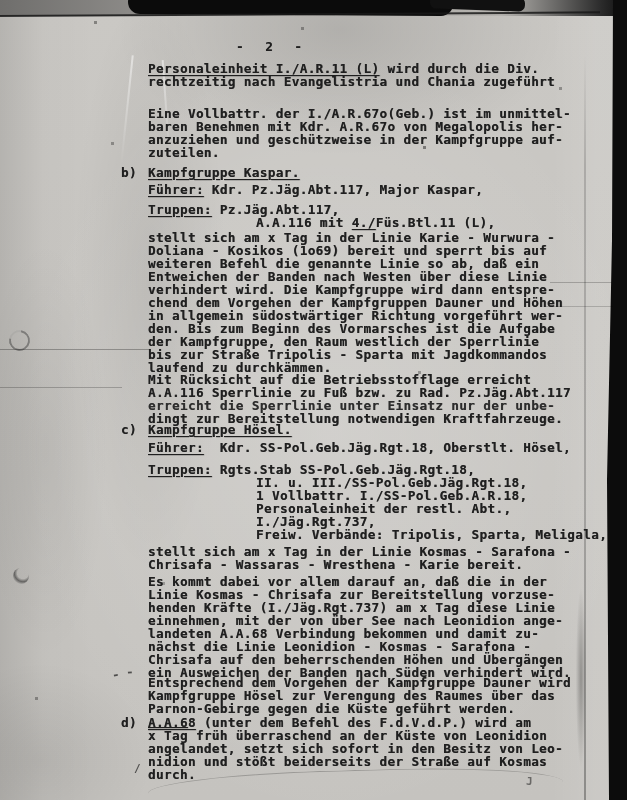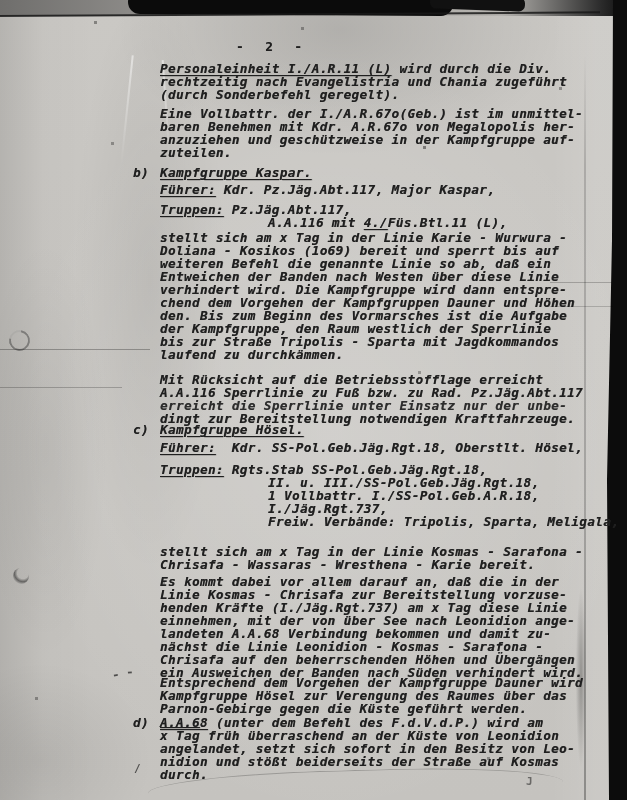--- a/index.html
+++ b/index.html
@@ -12,21 +12,21 @@
       radial-gradient(ellipse 90px 300px at 45px 450px, rgba(0,0,0,0.06), transparent 70%),
       radial-gradient(ellipse 160px 140px at 40px 760px, rgba(0,0,0,0.08), transparent 70%),
       radial-gradient(ellipse 420px 520px at 330px 430px, rgba(255,255,255,0.18), transparent 75%),
       linear-gradient(90deg, rgba(0,0,0,0.10), rgba(0,0,0,0.02) 7%, rgba(0,0,0,0) 15%, rgba(0,0,0,0) 88%, rgba(255,255,255,0.10) 95%),
       linear-gradient(#cac8c4,#c5c3bf);
     font-family:"DejaVu Sans Mono","Liberation Mono",monospace;
     font-size:12.6px;line-height:13px;letter-spacing:0.4px;font-weight:bold;
     color:#1f1f1f;
   }
   .ln{white-space:pre;text-shadow:0.3px 0.3px 0.6px rgba(45,45,45,0.75);}
-  .blk{position:absolute;left:160px;font-style:italic;}
+  .blk{position:absolute;left:148px;}
   .u{text-decoration:underline;text-decoration-thickness:1.3px;text-underline-offset:2px;}
   .ol{text-decoration:overline;text-decoration-thickness:1.2px;margin-top:46px;}
   .ind{margin-left:108px;}
   .lbl{position:absolute;left:-27px;top:0;}
   .pageno{position:absolute;left:236px;top:40px;letter-spacing:5px;word-spacing:4px;}
   
   .top-strip{position:absolute;left:0;top:0;width:627px;height:16px;
     background:linear-gradient(90deg,#6f6e6c,#989693 30%,#aeaca8 55%,#b5b3af 80%,#2a2a2a 96%,#0d0d0d);}
   .top-blob{position:absolute;left:128px;top:-9px;width:325px;height:24px;background:#0b0b0b;
     border-radius:12px;transform:rotate(0.4deg);}
@@ -93,21 +93,20 @@
   <div class="mark dash1">-</div>
   <div class="mark dash2">-</div>
   <div class="mark slashmark">/</div>
   <div class="mark jmark">J</div>
 
   <div class="ln pageno">- 2 -</div>
 
   <div class="blk" style="top:62px">
     <div class="ln"><span class="u">Personaleinheit I./A.R.11 (L)</span><span> wird durch die Div.</span></div>
     <div class="ln">rechtzeitig nach Evangelistria und Chania zugeführt</div>
-    <div class="ln">(durch Sonderbefehl geregelt).</div>
   </div>
 
   <div class="blk" style="top:107px">
     <div class="ln">Eine Vollbattr. der I./A.R.67o(Geb.) ist im unmittel-</div>
     <div class="ln">baren Benehmen mit Kdr. A.R.67o von Megalopolis her-</div>
     <div class="ln">anzuziehen und geschützweise in der Kampfgruppe auf-</div>
     <div class="ln">zuteilen.</div>
   </div>
 
   <div class="blk" style="top:166px">
@@ -120,20 +119,21 @@
     <div class="ln"><span class="u">Truppen:</span><span> Pz.Jäg.Abt.117,</span></div>
     <div class="ln ind"><span>A.A.116 mit </span><span class="u">4./</span><span>Füs.Btl.11 (L),</span></div>
   </div>
   <div class="blk" style="top:231px">
     <div class="ln">stellt sich am x Tag in der Linie Karie - Wurwura -</div>
     <div class="ln">Doliana - Kosikos (1o69) bereit und sperrt bis auf</div>
     <div class="ln">weiteren Befehl die genannte Linie so ab, daß ein</div>
     <div class="ln">Entweichen der Banden nach Westen über diese Linie</div>
     <div class="ln">verhindert wird. Die Kampfgruppe wird dann entspre-</div>
     <div class="ln">chend dem Vorgehen der Kampfgruppen Dauner und Höhen</div>
+    <div class="ln">in allgemein südostwärtiger Richtung vorgeführt wer-</div>
     <div class="ln">den. Bis zum Beginn des Vormarsches ist die Aufgabe</div>
     <div class="ln">der Kampfgruppe, den Raum westlich der Sperrlinie</div>
     <div class="ln">bis zur Straße Tripolis - Sparta mit Jagdkommandos</div>
     <div class="ln">laufend zu durchkämmen.</div>
   </div>
   <div class="blk" style="top:373px">
     <div class="ln">Mit Rücksicht auf die Betriebsstofflage erreicht</div>
     <div class="ln">A.A.116 Sperrlinie zu Fuß bzw. zu Rad. Pz.Jäg.Abt.117</div>
     <div class="ln faded">erreicht die Sperrlinie unter Einsatz nur der unbe-</div>
     <div class="ln">dingt zur Bereitstellung notwendigen Kraftfahrzeuge.</div>
@@ -142,20 +142,21 @@
   <div class="blk" style="top:423px">
     <div class="ln" style="position:relative"><span class="lbl">c)</span><span class="u">Kampfgruppe Hösel.</span></div>
   </div>
   <div class="blk" style="top:441px">
     <div class="ln"><span class="u">Führer:</span><span>  Kdr. SS-Pol.Geb.Jäg.Rgt.18, Oberstlt. Hösel,</span></div>
   </div>
   <div class="blk" style="top:463px">
     <div class="ln"><span class="u">Truppen:</span><span> Rgts.Stab SS-Pol.Geb.Jäg.Rgt.18,</span></div>
     <div class="ln ind">II. u. III./SS-Pol.Geb.Jäg.Rgt.18,</div>
     <div class="ln ind">1 Vollbattr. I./SS-Pol.Geb.A.R.18,</div>
+    <div class="ln ind">Personaleinheit der restl. Abt.,</div>
     <div class="ln ind">I./Jäg.Rgt.737,</div>
     <div class="ln ind">Freiw. Verbände: Tripolis, Sparta, Meligala,</div>
   </div>
   <div class="blk" style="top:545px">
     <div class="ln">stellt sich am x Tag in der Linie Kosmas - Sarafona -</div>
     <div class="ln">Chrisafa - Wassaras - Wresthena - Karie bereit.</div>
   </div>
   <div class="blk" style="top:575px">
     <div class="ln">Es kommt dabei vor allem darauf an, daß die in der</div>
     <div class="ln">Linie Kosmas - Chrisafa zur Bereitstellung vorzuse-</div>

